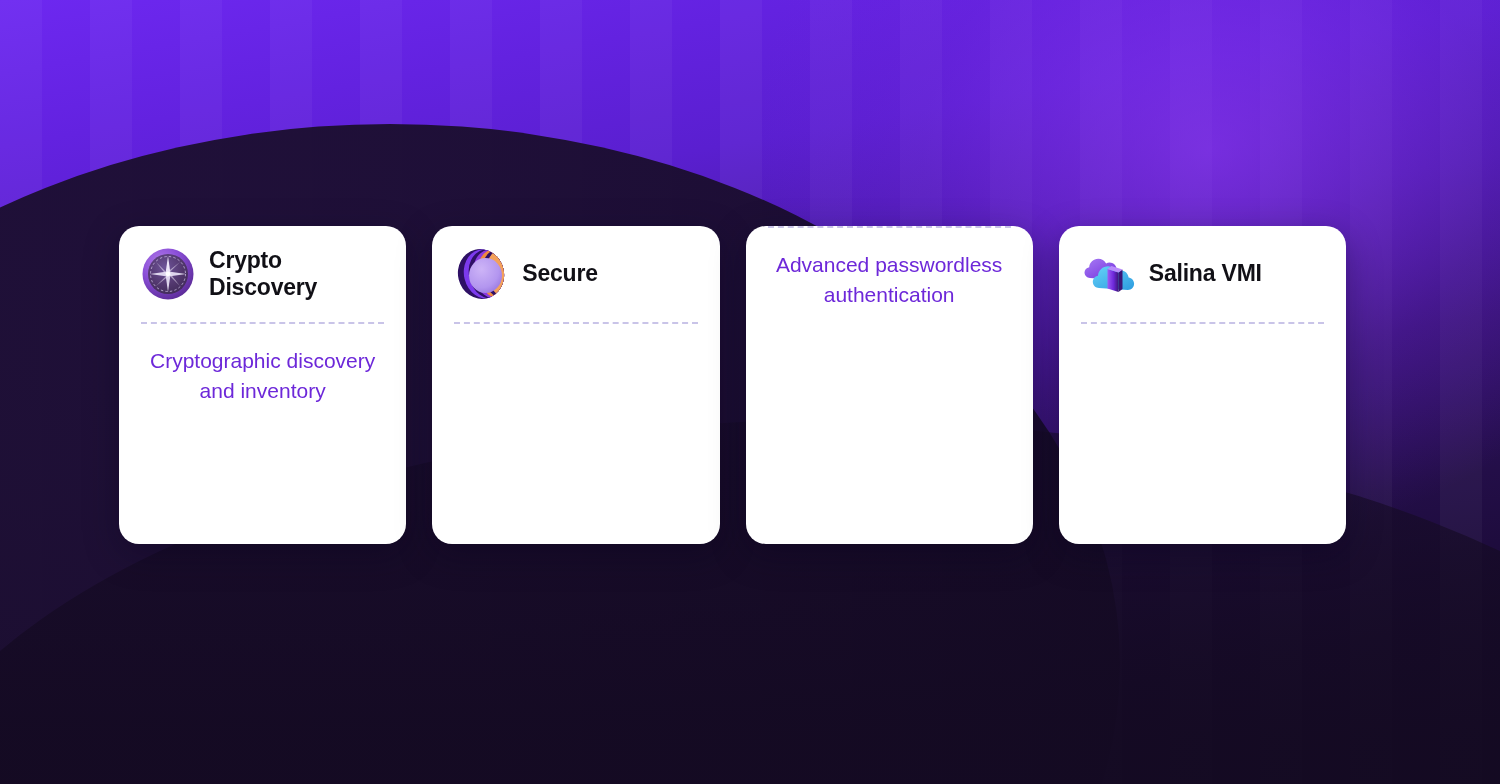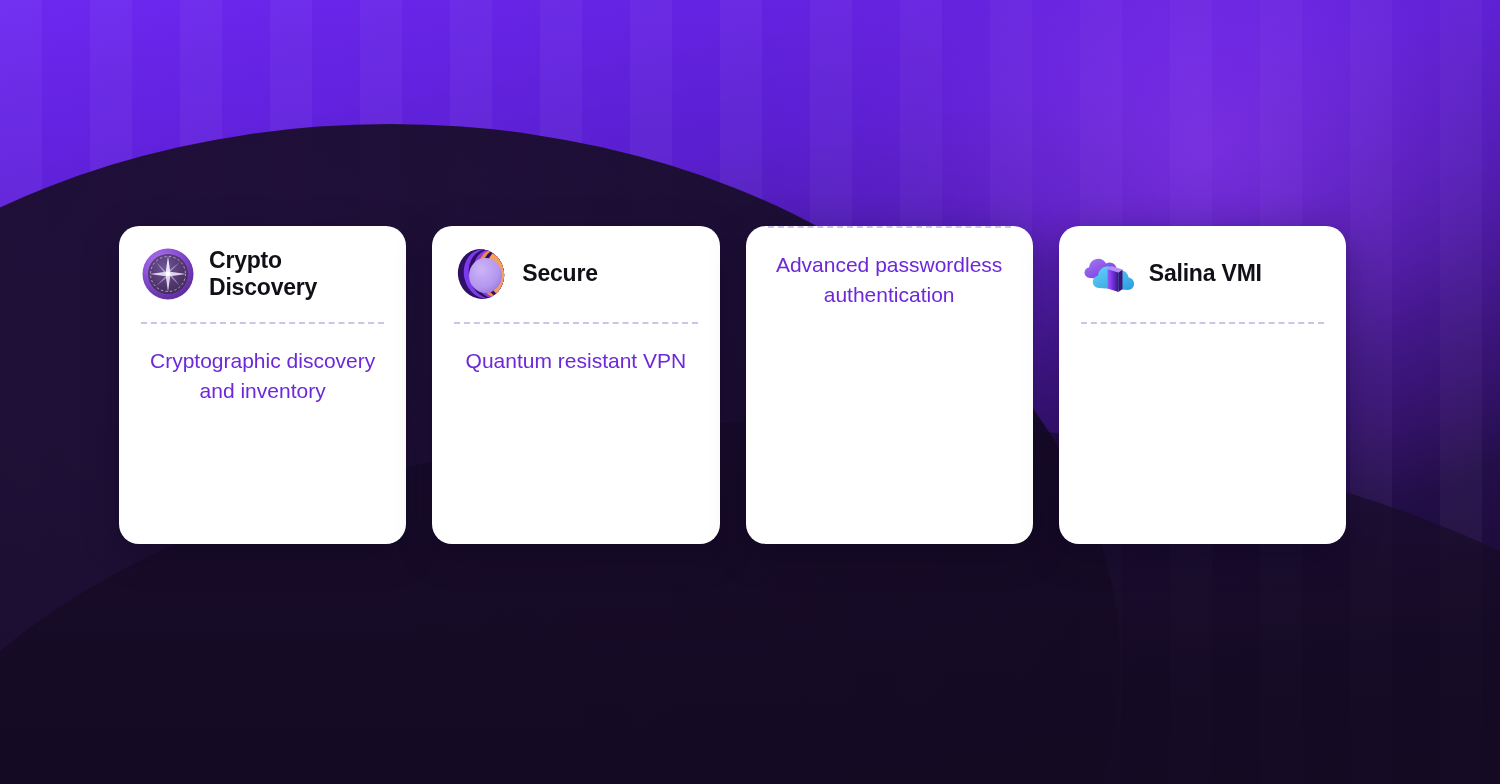--- a/index.html
+++ b/index.html
@@ -209,23 +209,20 @@
             <ellipse cx="39" cy="27" rx="19.5" ry="25" transform="rotate(-14 39 27)" fill="#8b3ae0"></ellipse>
             <ellipse cx="43" cy="27" rx="19" ry="25" transform="rotate(-14 43 27)" fill="#f08a3c"></ellipse>
             <ellipse cx="47" cy="27" rx="18.5" ry="25" transform="rotate(-14 47 27)" fill="#2e1065"></ellipse>
             <ellipse cx="51" cy="27" rx="18" ry="25" transform="rotate(-14 51 27)" fill="#f4a05a"></ellipse>
           </g>
           <ellipse cx="31.5" cy="28.5" rx="16.5" ry="17.5" fill="url(#qs-sphere)"></ellipse>
         </svg>
         <div class="card-title">Secure</div>
       </div>
       <div class="divider"></div>
-      <div class="card-body">
-        <div class="card-desc">Quantum resistant VPN</div>
-      </div>
     </div>
 
     <div class="card">
       <div class="divider"></div>
       <div class="card-body">
         <div class="card-desc">Advanced passwordless authentication</div>
       </div>
     </div>
 
     <div class="card">

